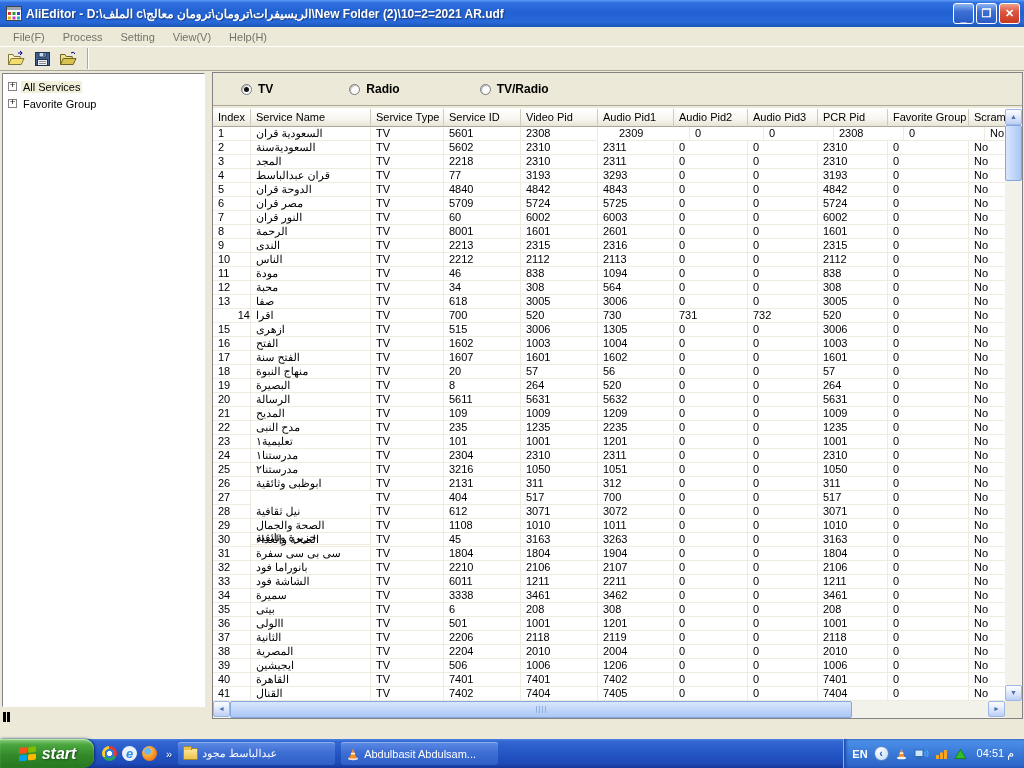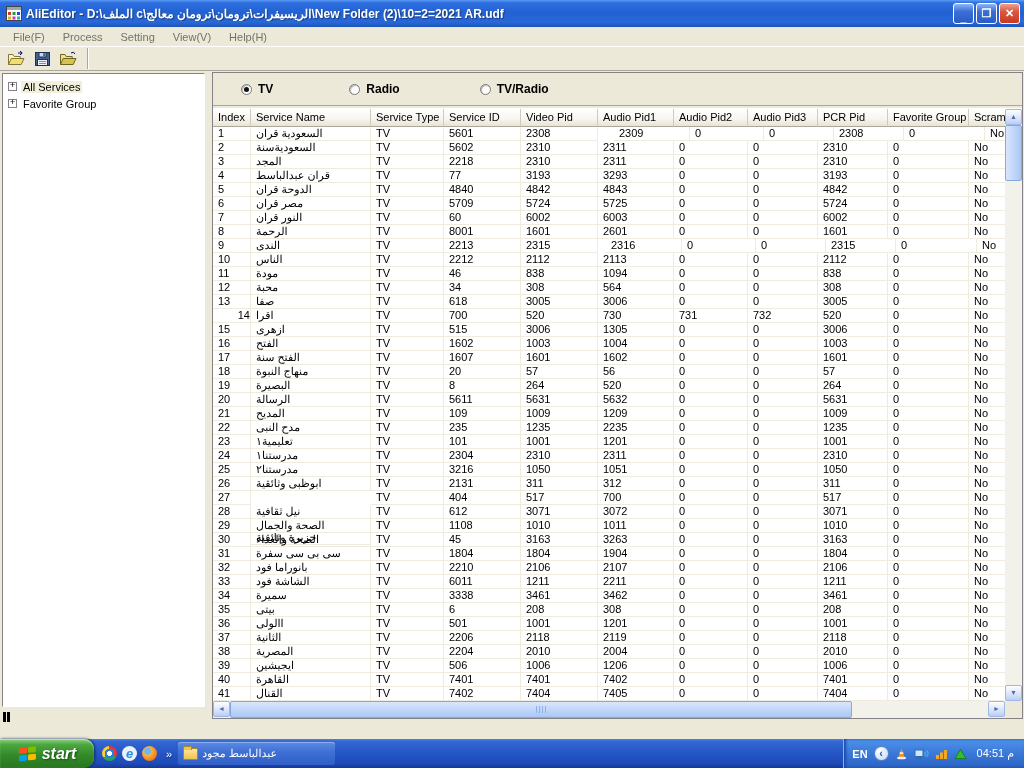--- a/index.html
+++ b/index.html
@@ -325,21 +325,21 @@
             <div class="tcell" style="width: 70px;">1601</div>
             <div class="tcell" style="width: 81px;">0</div>
             <div class="tcell" style="width: 41px;">No</div>
           </div>
           <div class="trow">
             <div class="tcell" style="width: 38px;">9</div>
             <div class="tcell" style="width: 120px;">الندى</div>
             <div class="tcell" style="width: 73px;">TV</div>
             <div class="tcell" style="width: 77px;">2213</div>
             <div class="tcell" style="width: 77px;">2315</div>
-            <div class="tcell" style="width: 76px; margin-left: 8px;">2316</div>
+            <div class="tcell" style="width: 76px;">2316</div>
             <div class="tcell" style="width: 74px;">0</div>
             <div class="tcell" style="width: 70px;">0</div>
             <div class="tcell" style="width: 70px;">2315</div>
             <div class="tcell" style="width: 81px;">0</div>
             <div class="tcell" style="width: 41px;">No</div>
           </div>
           <div class="trow">
             <div class="tcell" style="width: 38px;">10</div>
             <div class="tcell" style="width: 120px;">الناس</div>
             <div class="tcell" style="width: 73px;">TV</div>
@@ -793,20 +793,28 @@
   <div class="quick-launch">
     <div class="ql chrome"></div>
     <div class="ql ie">e</div>
     <div class="ql firefox"></div>
     <div class="chevron">»</div>
   </div>
 
   <div class="task-btn">
     <span class="tb-folder"></span>
     <span class="task-label">عبدالباسط مجود</span>
+  </div>
+  <div class="task-btn">
+    <svg width="14" height="14" viewBox="0 0 14 14">
+      <ellipse cx="7" cy="11.6" rx="5" ry="1.7" fill="#e8e8e8"></ellipse>
+      <path d="M7 1.5 L10.6 11.5 H3.4 Z" fill="#ff8d1e"></path>
+      <path d="M5.1 6.6 h3.8" stroke="#fff" stroke-width="1.6"></path>
+    </svg>
+    <span class="task-label">Abdulbasit Abdulsam...</span>
   </div>
 
   <div class="tray">
     <span class="tray-lang">EN</span>
     <span class="tray-chevron">‹</span>
     <svg width="13" height="13" viewBox="0 0 14 14">
       <path d="M7 1.5 L10.6 11.5 H3.4 Z" fill="#ff8d1e"></path>
       <path d="M5.1 6.6 h3.8" stroke="#fff" stroke-width="1.6"></path>
       <ellipse cx="7" cy="11.8" rx="5" ry="1.4" fill="#f5f5f5"></ellipse>
     </svg>

